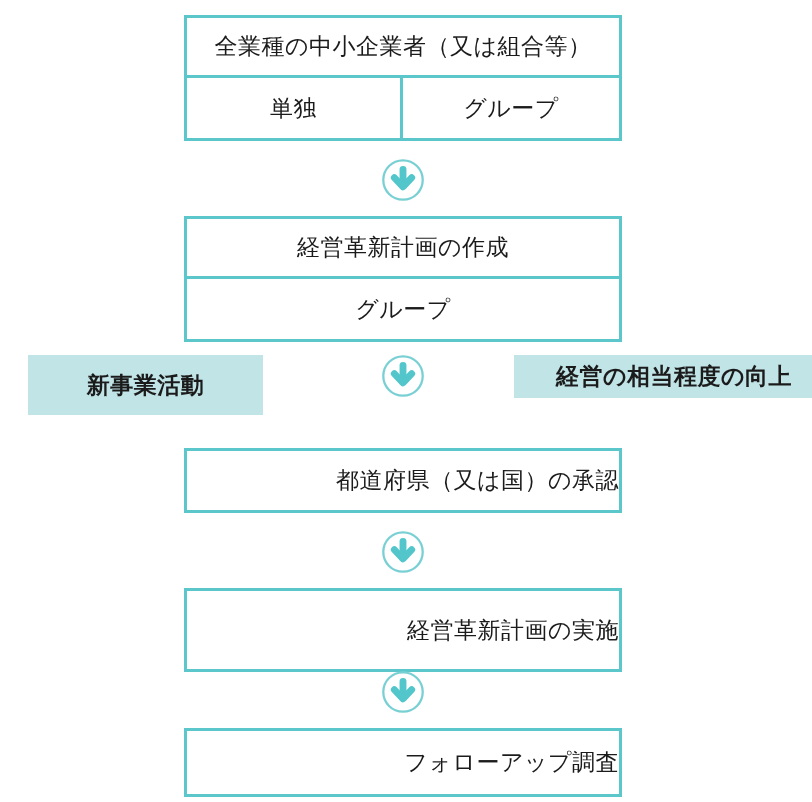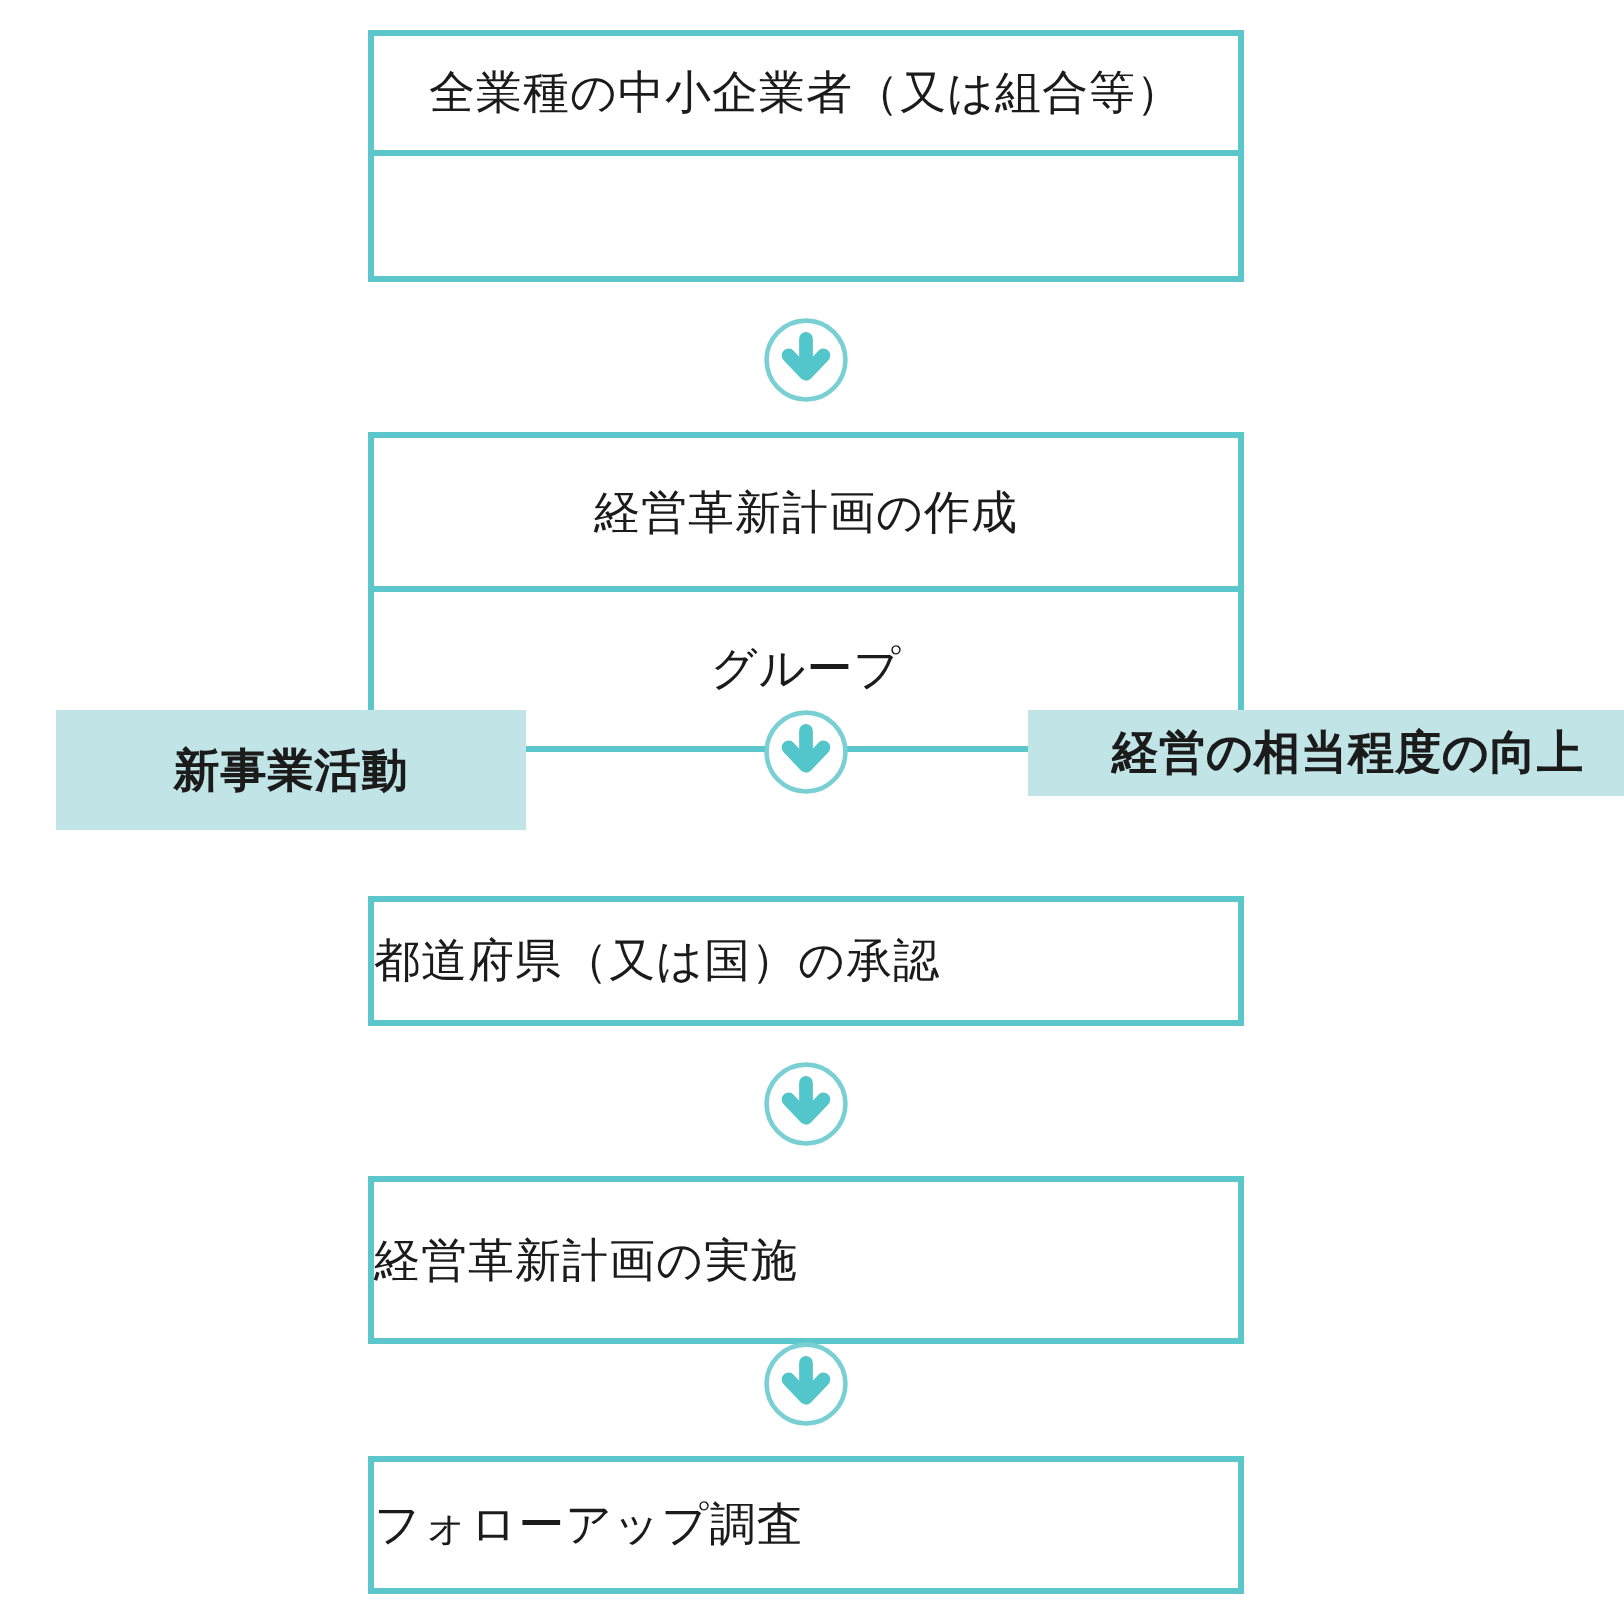--- a/index.html
+++ b/index.html
@@ -20,21 +20,21 @@
   }
 
   .box {
     position: absolute;
     left: 184px;
     width: 438px;
     border: 3px solid var(--border-teal, #5bc7cb);
     background: #ffffff;
     display: flex;
     align-items: center;
-    justify-content: flex-start;
+    justify-content: flex-end;
   }
 
   .box-text {
     font-size: 23px;
     font-weight: 400;
     letter-spacing: 0.5px;
     line-height: 1;
     text-align: center;
     white-space: nowrap;
   }
@@ -91,31 +91,35 @@
     white-space: nowrap;
   }
 </style>
 </head>
 <body>
 
 <div class="canvas">
 
   <div class="box split" style="top:15px; height:126px;">
     <div class="row row-top box-text">全業種の中小企業者（又は組合等）</div>
+    <div class="row-cells">
+      <div class="cell cell-left box-text">単独</div>
+      <div class="cell box-text">グループ</div>
+    </div>
   </div>
 
   <div class="arrow" style="top:158px;">
     <svg width="44" height="44" viewBox="0 0 48 48">
       <circle cx="24" cy="24" r="21.5" fill="#ffffff" stroke="#79d0d4" stroke-width="2.5"></circle>
       <path d="M24 12.5 V29" stroke="#53c6cb" stroke-width="7.5" stroke-linecap="round" fill="none"></path>
       <path d="M14.5 21.5 L24 31.5 L33.5 21.5" stroke="#53c6cb" stroke-width="7.5" stroke-linecap="round" stroke-linejoin="round" fill="none"></path>
     </svg>
   </div>
 
-  <div class="box split" style="top:216px; height:160px;">
+  <div class="box split" style="top:216px; height:126px;">
     <div class="row row-top box-text">経営革新計画の作成</div>
     <div class="row box-text">グループ</div>
   </div>
 
   <div class="side-label" style="left:28px; top:355px; width:235px; height:60px;">新事業活動</div>
 
   <div class="arrow" style="top:354px;">
     <svg width="44" height="44" viewBox="0 0 48 48">
       <circle cx="24" cy="24" r="21.5" fill="#ffffff" stroke="#79d0d4" stroke-width="2.5"></circle>
       <path d="M24 12.5 V29" stroke="#53c6cb" stroke-width="7.5" stroke-linecap="round" fill="none"></path>

